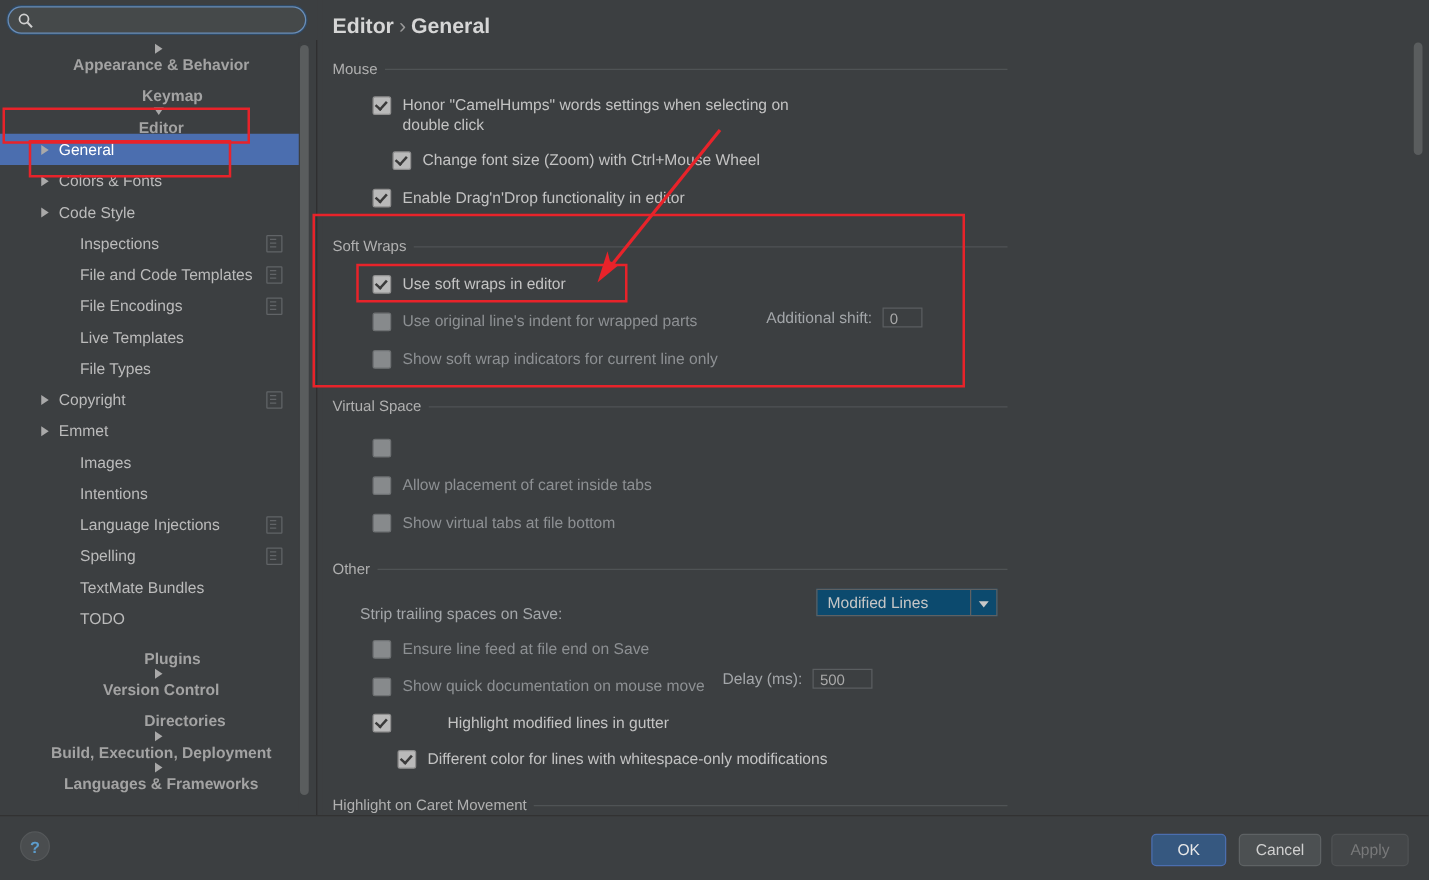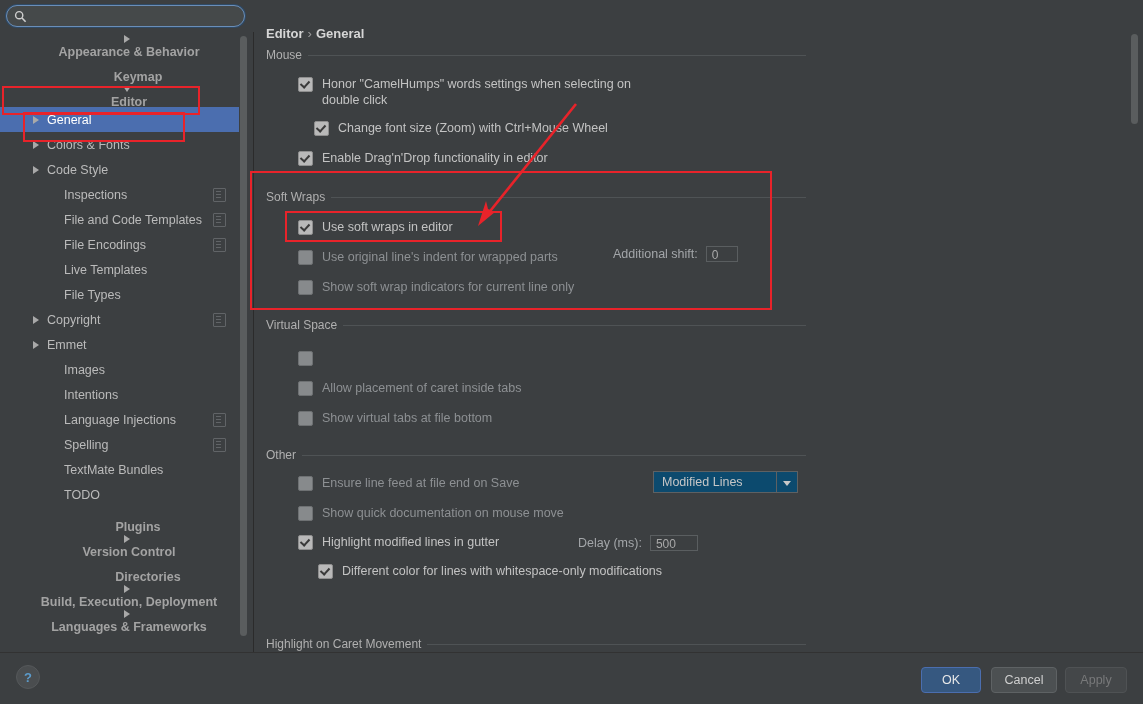--- a/index.html
+++ b/index.html
@@ -106,22 +106,22 @@
   }
 
   
   .content {
     position: absolute; left: 258px; top: 0;
     width: 885px; height: 652px;
     background: #3c3f41;
     overflow: hidden;
   }
   .breadcrumb {
-    position: absolute; left: 8px; top: 26px;
-    font-weight: bold; font-size: 13px; color: #d6d6d6;
+    position: absolute; left: 8px; top: 11px;
+    font-weight: bold; font-size: 17px; color: #d6d6d6;
   }
   .breadcrumb .sep { color: #9a9a9a; font-weight: normal; margin: 0 4px; }
 
   .group { position: absolute; left: 8px; width: 540px; }
   .group-title {
     position: relative;
     display: flex; align-items: center;
     color: #b0b0b0; font-size: 12px;
     height: 16px;
   }
@@ -423,29 +423,30 @@
         <span class="cb off"></span>
         <span class="opt-label dim">Show virtual tabs at file bottom</span>
       </div>
     </div>
 
     <div class="group" style="top:447px;">
       <div class="group-title">
         <span class="gt-text">Other</span>
         <span class="gt-line"></span>
       </div>
+      <div class="inline-label" style="margin:20px 0 0 22px;">Strip trailing spaces on Save:</div>
       <div class="opt" style="margin:12px 0 0 32px;">
         <span class="cb off"></span>
         <span class="opt-label dim">Ensure line feed at file end on Save</span>
       </div>
       <div class="opt" style="margin:14px 0 0 32px;">
         <span class="cb off"></span>
         <span class="opt-label dim">Show quick documentation on mouse move</span>
       </div>
-      <div class="opt" style="margin:13px 0 0 32px;">
+      <div class="opt" style="margin:13px 0 0 32px;gap:36px;">
         <span class="cb on"></span>
         <span class="opt-label">Highlight modified lines in gutter</span>
       </div>
       <div class="opt" style="margin:13px 0 0 52px;">
         <span class="cb on"></span>
         <span class="opt-label">Different color for lines with whitespace-only modifications</span>
       </div>
     </div>
 
     <div class="combo" style="position:absolute; left:395px; top:471px; width:145px;">

